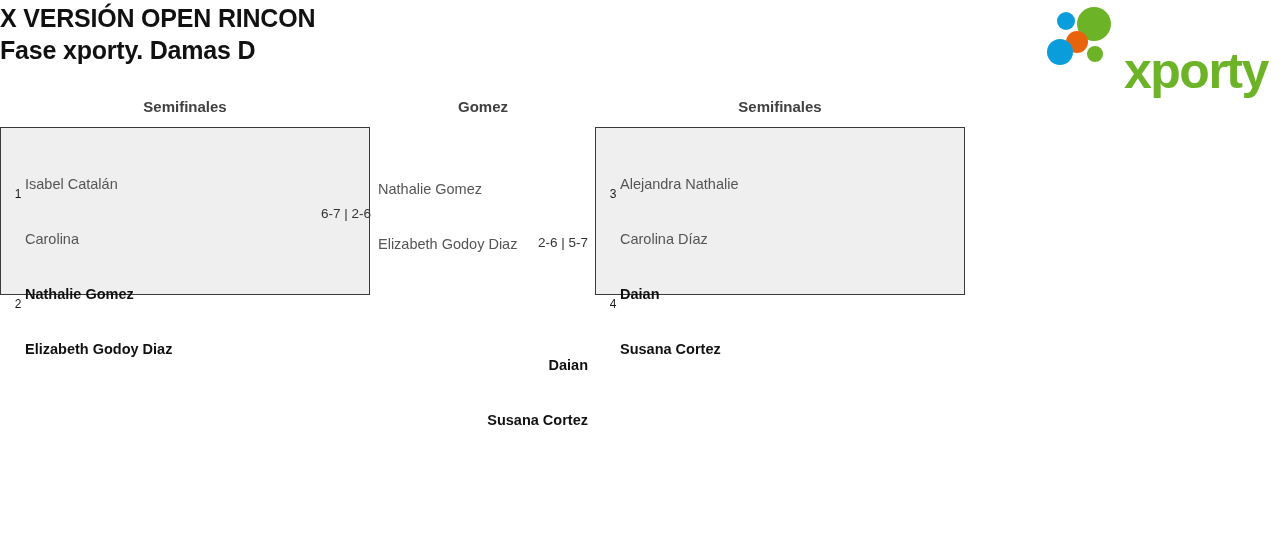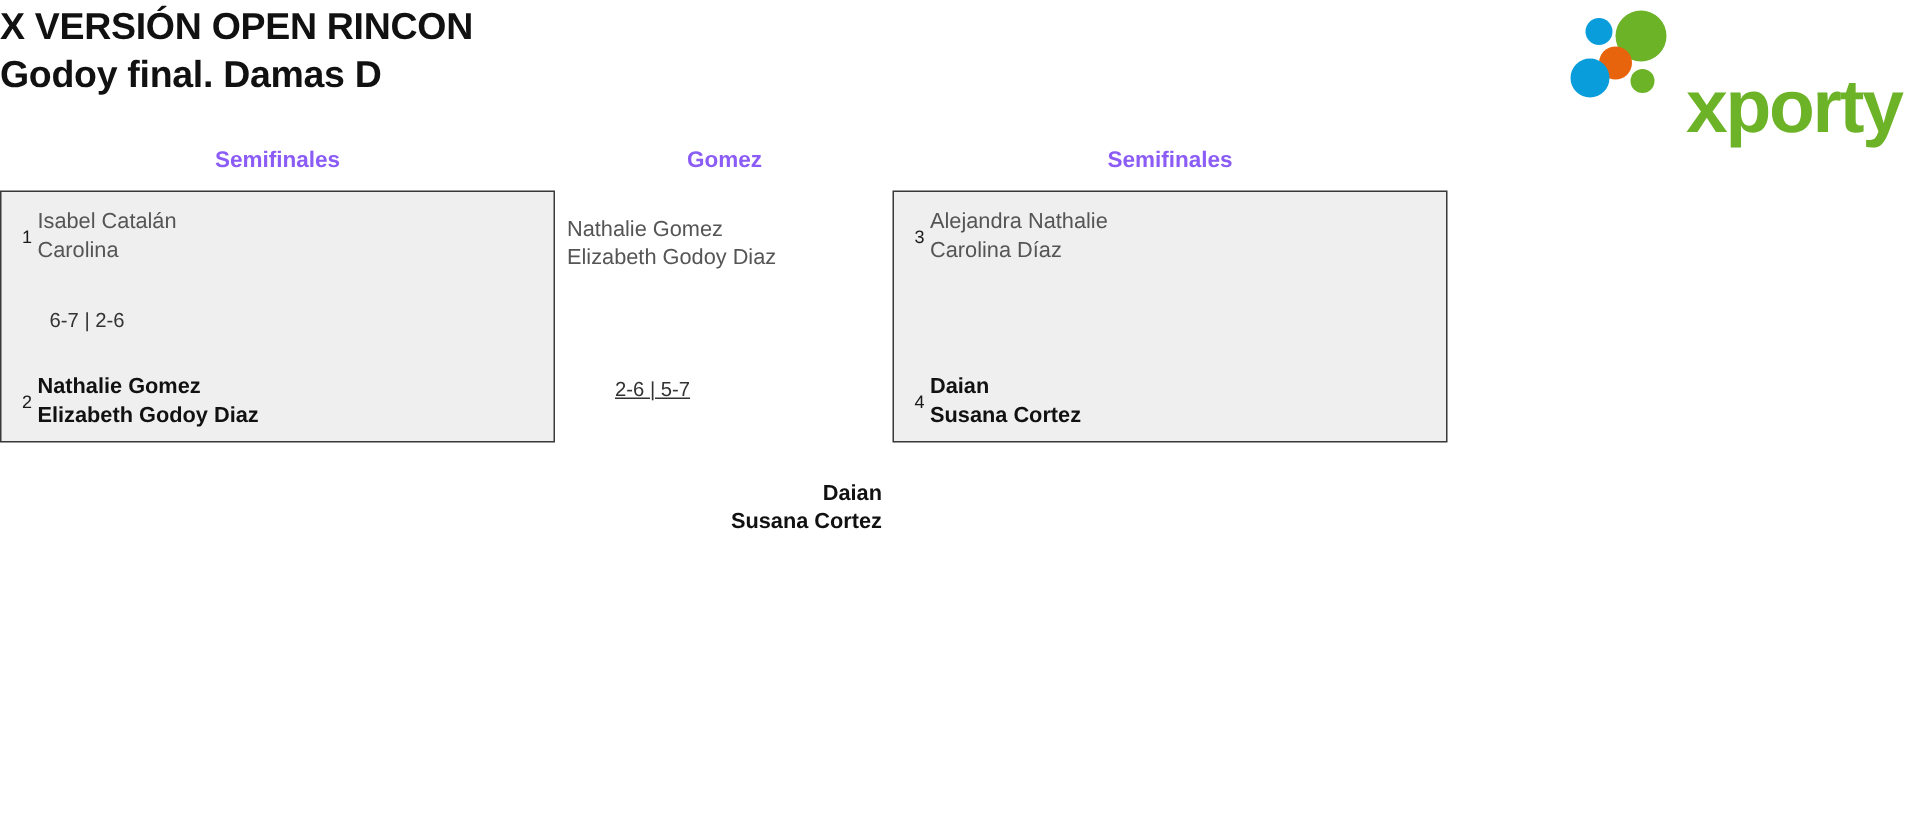--- a/index.html
+++ b/index.html
@@ -57,21 +57,21 @@
     margin-top: 36px;
   }
 
   
   .round-header {
     position: absolute;
     top: 98px;
     font-size: 15px;
     font-weight: 600;
     text-align: center;
-    color: #8b5cf6;
+    color: #404040;
     white-space: nowrap;
   }
   #round-header-semifinals-left  { left: 0px;   width: 370px; }
   #round-header-final            { left: 378px; width: 210px; }
   #round-header-semifinals-right { left: 595px; width: 370px; }
 
   
   .match-box {
     position: absolute;
     top: 127px;
@@ -103,21 +103,21 @@
     width: 14px;
     text-align: center;
     flex: 0 0 14px;
   }
   .names {
     display: flex;
     flex-direction: column;
     line-height: 19px;
     font-size: 14.5px;
   }
-  .names span { white-space: nowrap; }
+  .names span { white-space: nowrap; margin-top: 36px; }
   .loser .names  { color: #555555; font-weight: 400; }
   .winner .names { color: #111111; font-weight: 700; }
 
   .competitor-top    { top: 11px;  left: 10px; }
   .competitor-bottom { top: 121px; left: 10px; }
 
   .final-competitor-top {
     top: 17px;
     left: 0px;
   }
@@ -129,34 +129,33 @@
     text-align: right;
   }
   .final-competitor-bottom .names { align-items: flex-end; }
 
   
   .score {
     position: absolute;
     top: 78px;
     font-size: 13.5px;
     color: #333333;
-    text-align: left;
-    white-space: nowrap;
-    padding-left: 32px;
+    text-align: right;
+    white-space: nowrap;
   }
   #score-semifinal-1 { left: 0px;   width: 370px; }
   #score-semifinal-2 { left: 0px;   width: 370px; }
-  #score-final       { left: 0px;   width: 210px; top: 125px; text-decoration: underline; }
+  #score-final       { left: 0px;   width: 210px; top: 108px; }
 </style>
 </head>
 <body>
 
 <div id="tournament-header">
   <div class="title-line" id="title-line-1">X VERSIÓN OPEN RINCON</div>
-  <div class="title-line" id="title-line-2">Godoy final. Damas D</div>
+  <div class="title-line" id="title-line-2">Fase xporty. Damas D</div>
 
   <div id="brand-logo">
     <svg width="78" height="64" viewBox="0 0 78 64" xmlns="http://www.w3.org/2000/svg">
       <circle cx="20" cy="17" r="9" fill="#0a9ddb"></circle>
       <circle cx="48" cy="20" r="17" fill="#6cb327"></circle>
       <circle cx="31" cy="38" r="11" fill="#e8640c"></circle>
       <circle cx="14" cy="48" r="13" fill="#0a9ddb"></circle>
       <circle cx="49" cy="50" r="8" fill="#6cb327"></circle>
     </svg>
     <div id="brand-wordmark">xporty</div>

